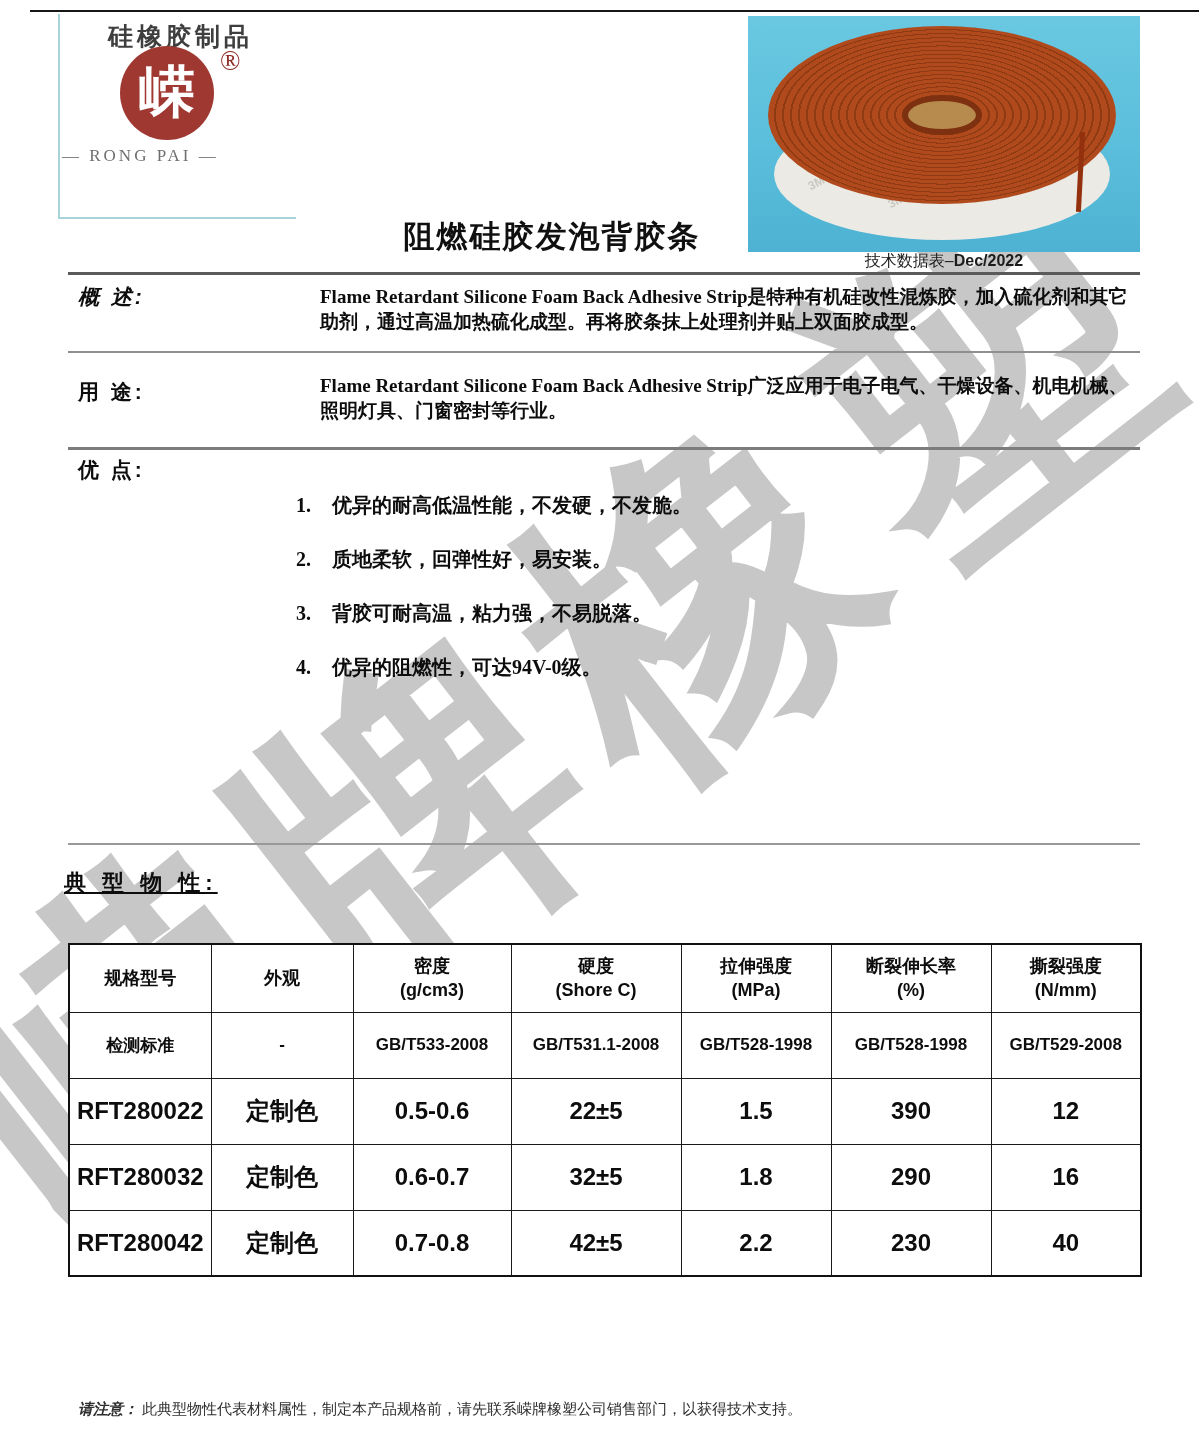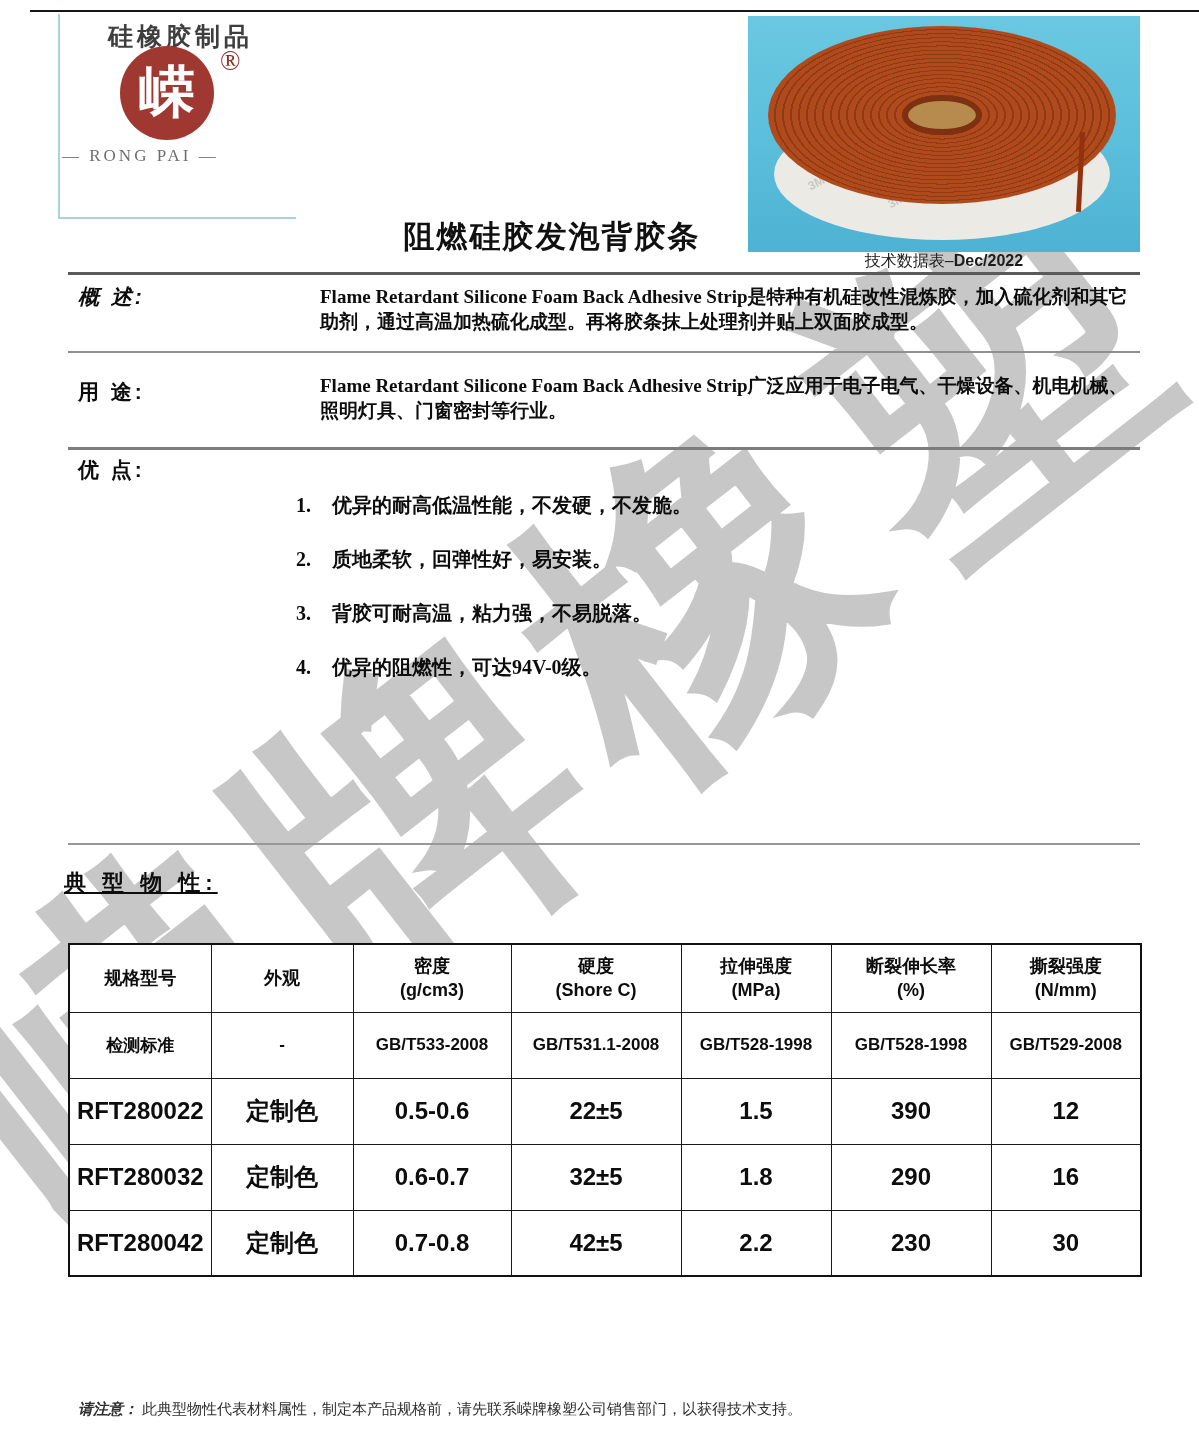--- a/index.html
+++ b/index.html
@@ -210,21 +210,21 @@
         <td>290</td>
         <td>16</td>
       </tr>
       <tr class="dat">
         <td>RFT280042</td>
         <td>定制色</td>
         <td>0.7-0.8</td>
         <td>42±5</td>
         <td>2.2</td>
         <td>230</td>
-        <td>30</td>
+        <td>40</td>
       </tr>
     </tbody>
   </table>
 
   <div class="footer">
     <span class="lead">请注意：</span><span>此典型物性代表材料属性，制定本产品规格前，请先联系嵘牌橡塑公司销售部门，以获得技术支持。</span>
   </div>
 
 </div>
 

